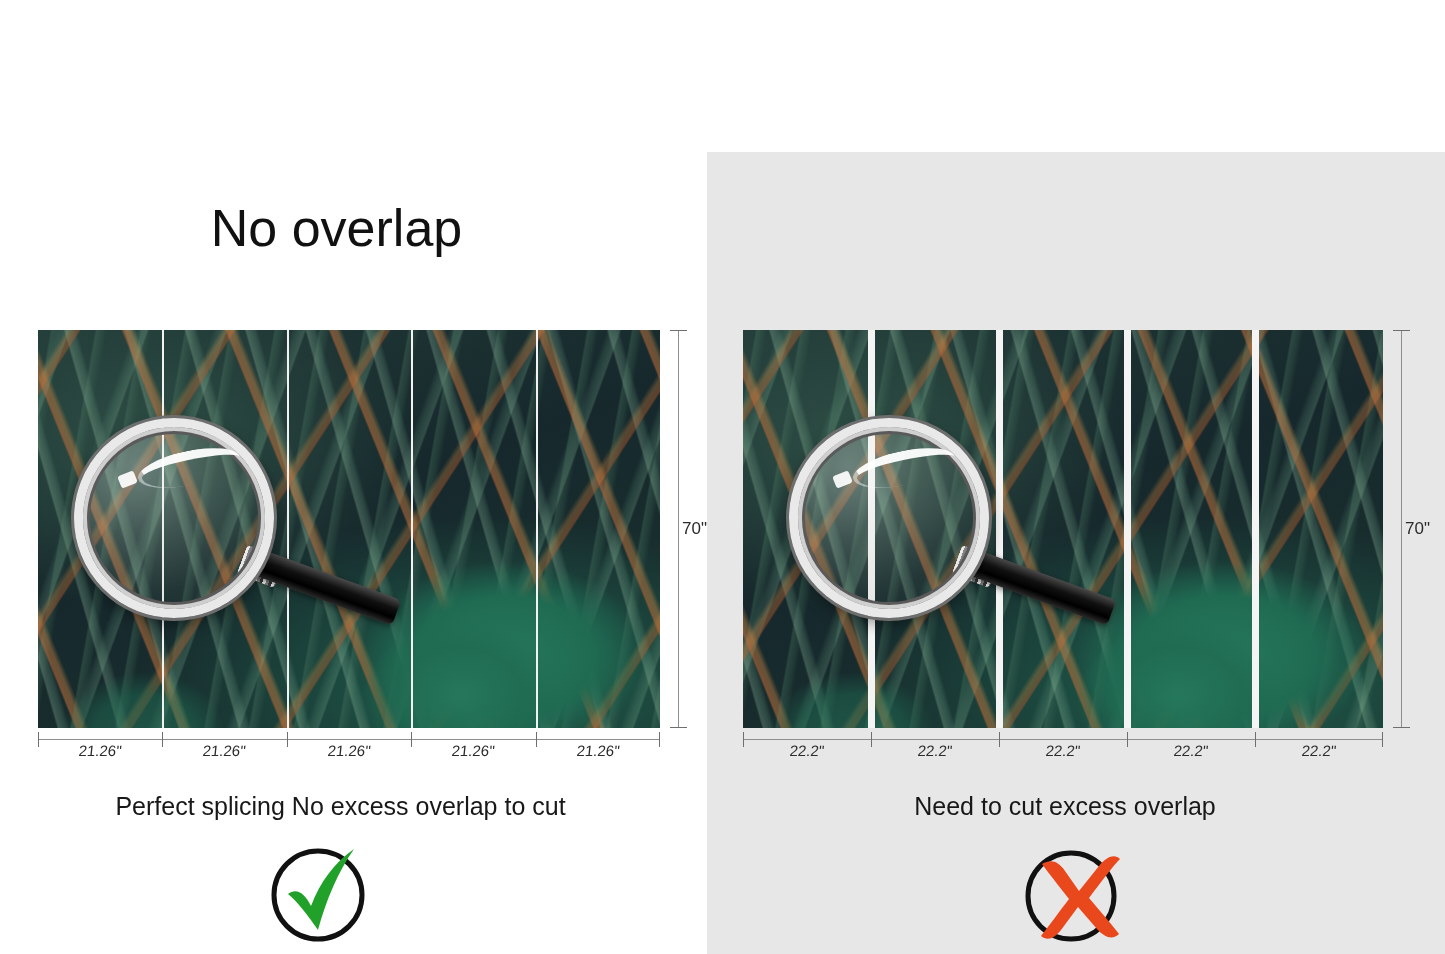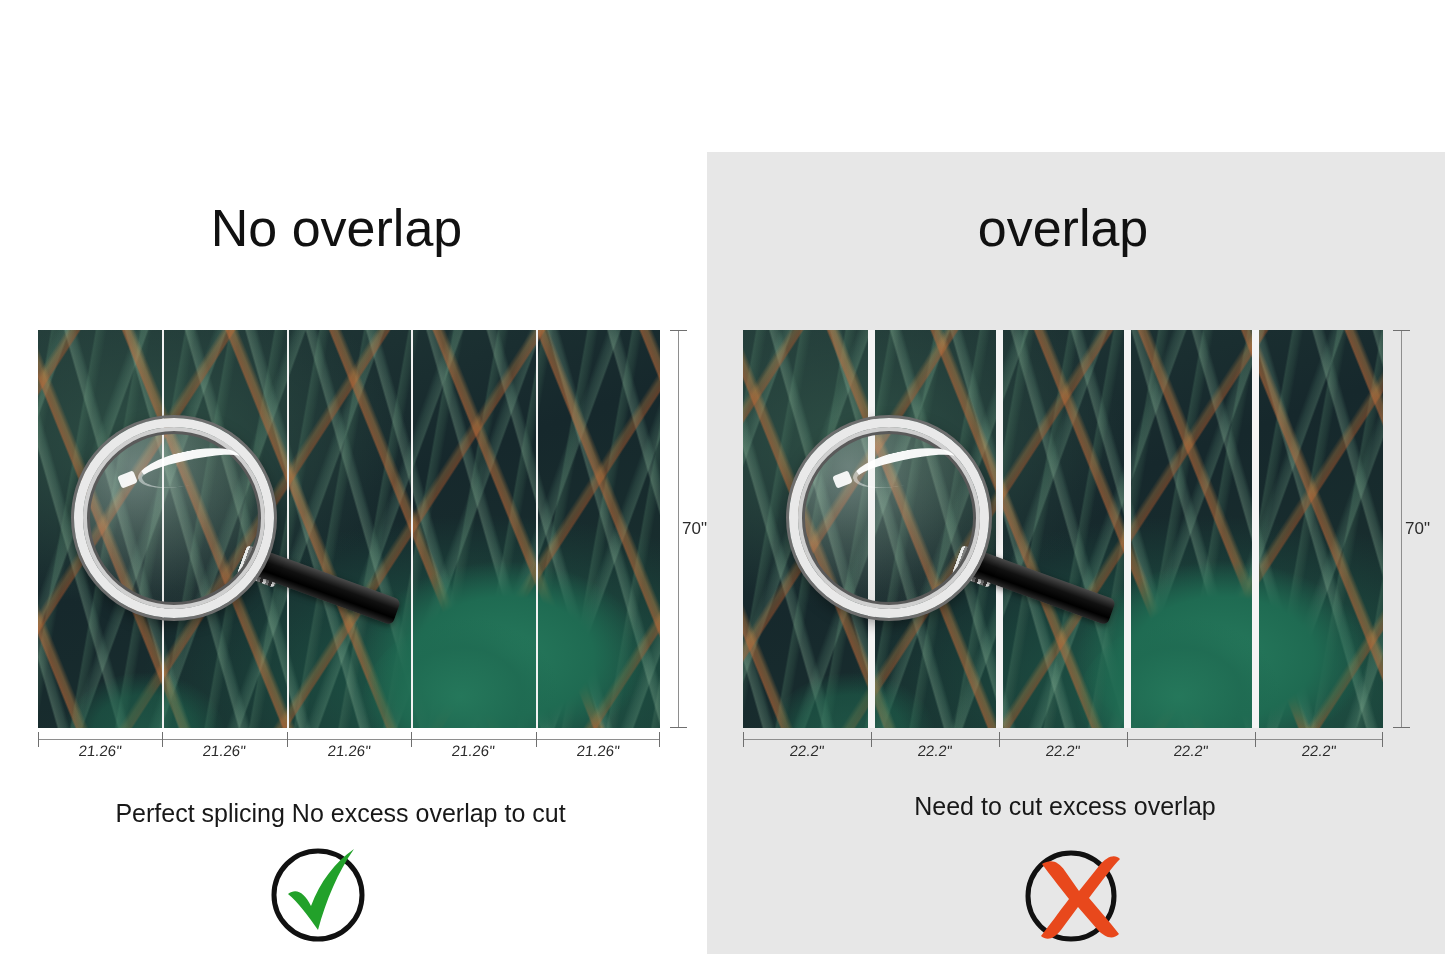--- a/index.html
+++ b/index.html
@@ -159,21 +159,21 @@
     position: absolute; left: 20px; top: 50%; transform: translateY(-50%);
     font-size: 17px; color: #2b2b2b; white-space: nowrap;
   }
 
   
   .caption {
     position: absolute; left: 0; width: 100%;
     top: 640px; text-align: center;
     font-size: 25px; color: #181818; white-space: nowrap;
   }
-  .panel-left  .caption { padding-right: 26px; margin-top: 7px; }
+  .panel-left  .caption { padding-right: 26px; }
   .panel-right .caption { padding-right: 22px; }
 
   .verdict { position: absolute; top: 690px; width: 104px; height: 104px; }
   .verdict-left  { left: 266px; }
   .verdict-right { left: 1021px; }
   .verdict svg { display: block; width: 104px; height: 104px; }
 </style>
 </head>
 <body>
 
@@ -233,21 +233,20 @@
 
       <div class="verdict verdict-left">
         <svg viewBox="0 0 104 104" xmlns="http://www.w3.org/2000/svg">
           <circle cx="52" cy="53" r="44" fill="none" stroke="#111111" stroke-width="5"></circle>
           <path d="M22 52 C30 46 38 50 45 64 C54 40 69 20 88 7 C72 30 60 58 52 88 C42 74 32 60 22 52 Z" fill="#22a12a"></path>
         </svg>
       </div>
     </div>
 
     <div class="panel panel-right">
-      <div class="panel-heading">overlap</div>
 
       <div class="mural-wrap mural-right">
         <div class="mural">
           <div class="leaf-blob leaf-a"></div>
           <div class="leaf-blob leaf-b"></div>
           <div class="leaf-blob leaf-c"></div>
 
           <div class="seam" style="left:125px"></div>
           <div class="seam" style="left:253px"></div>
           <div class="seam" style="left:381px"></div>

